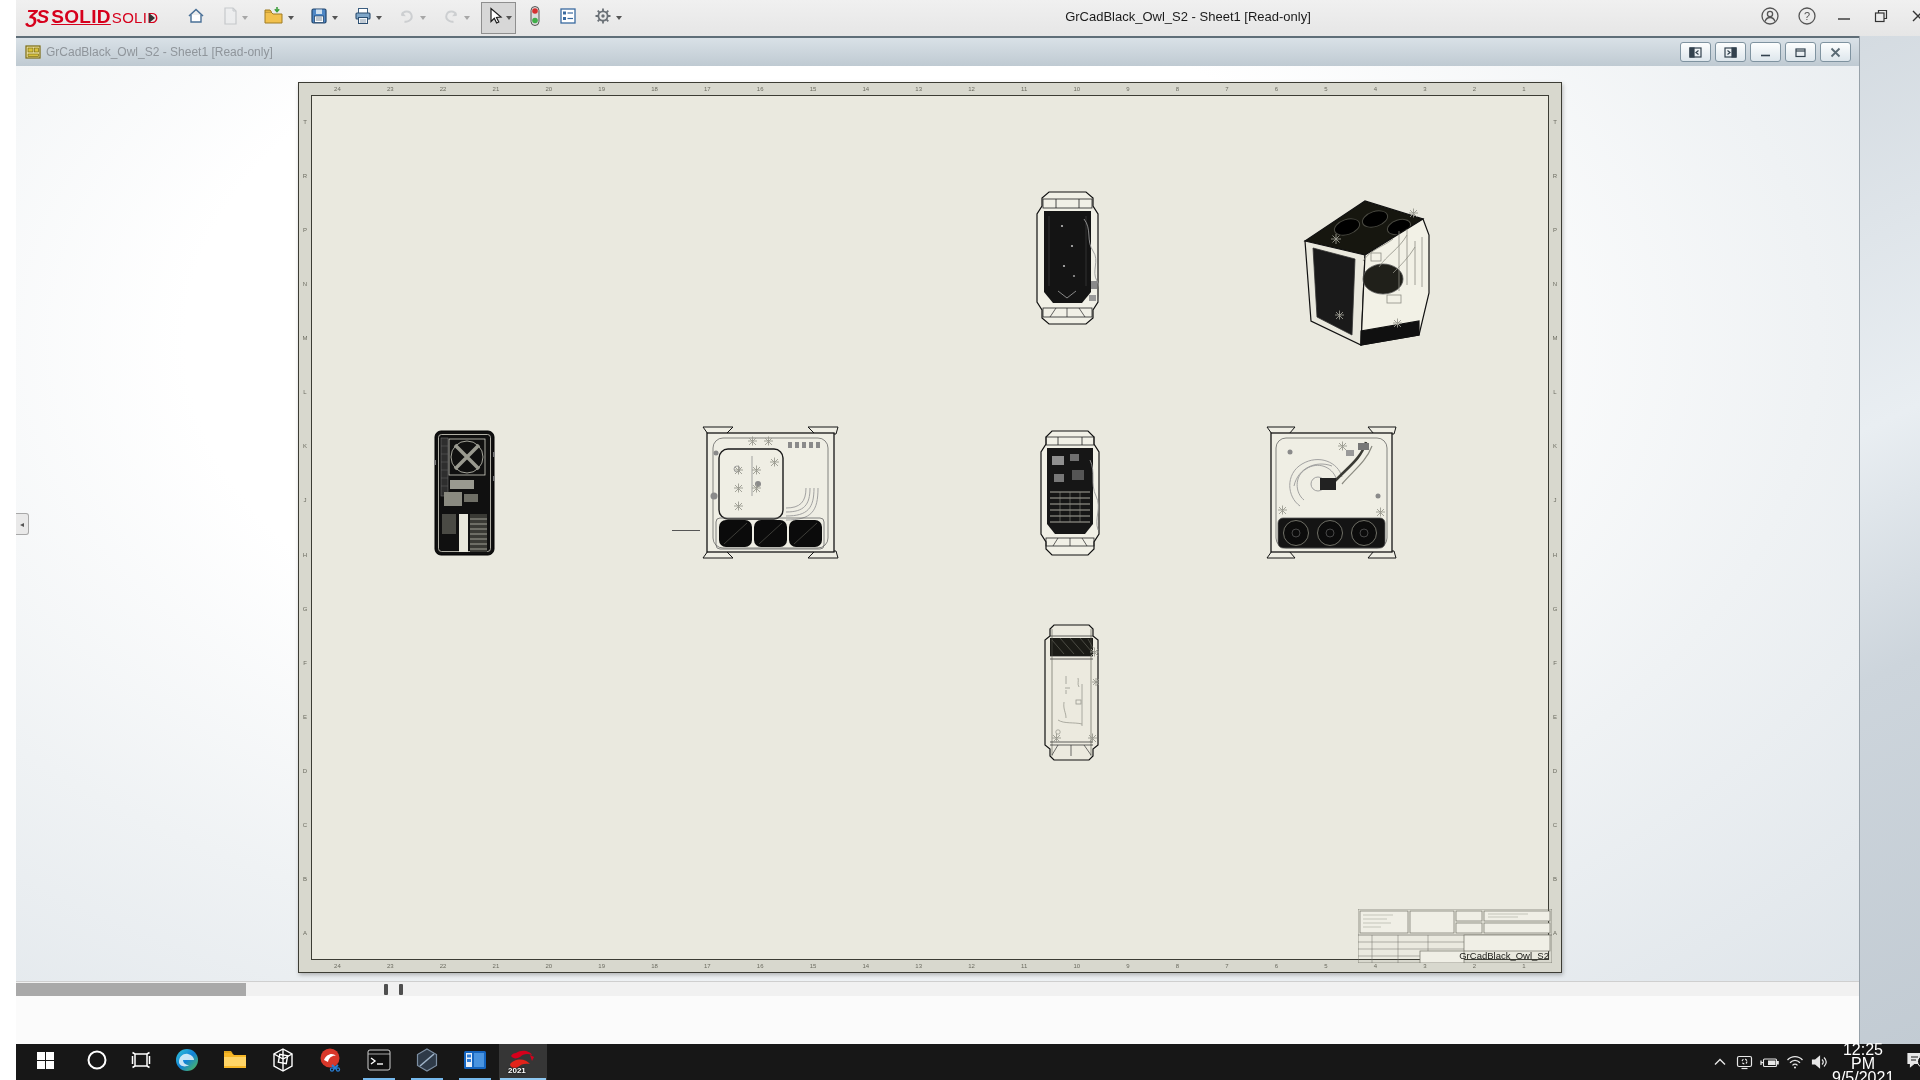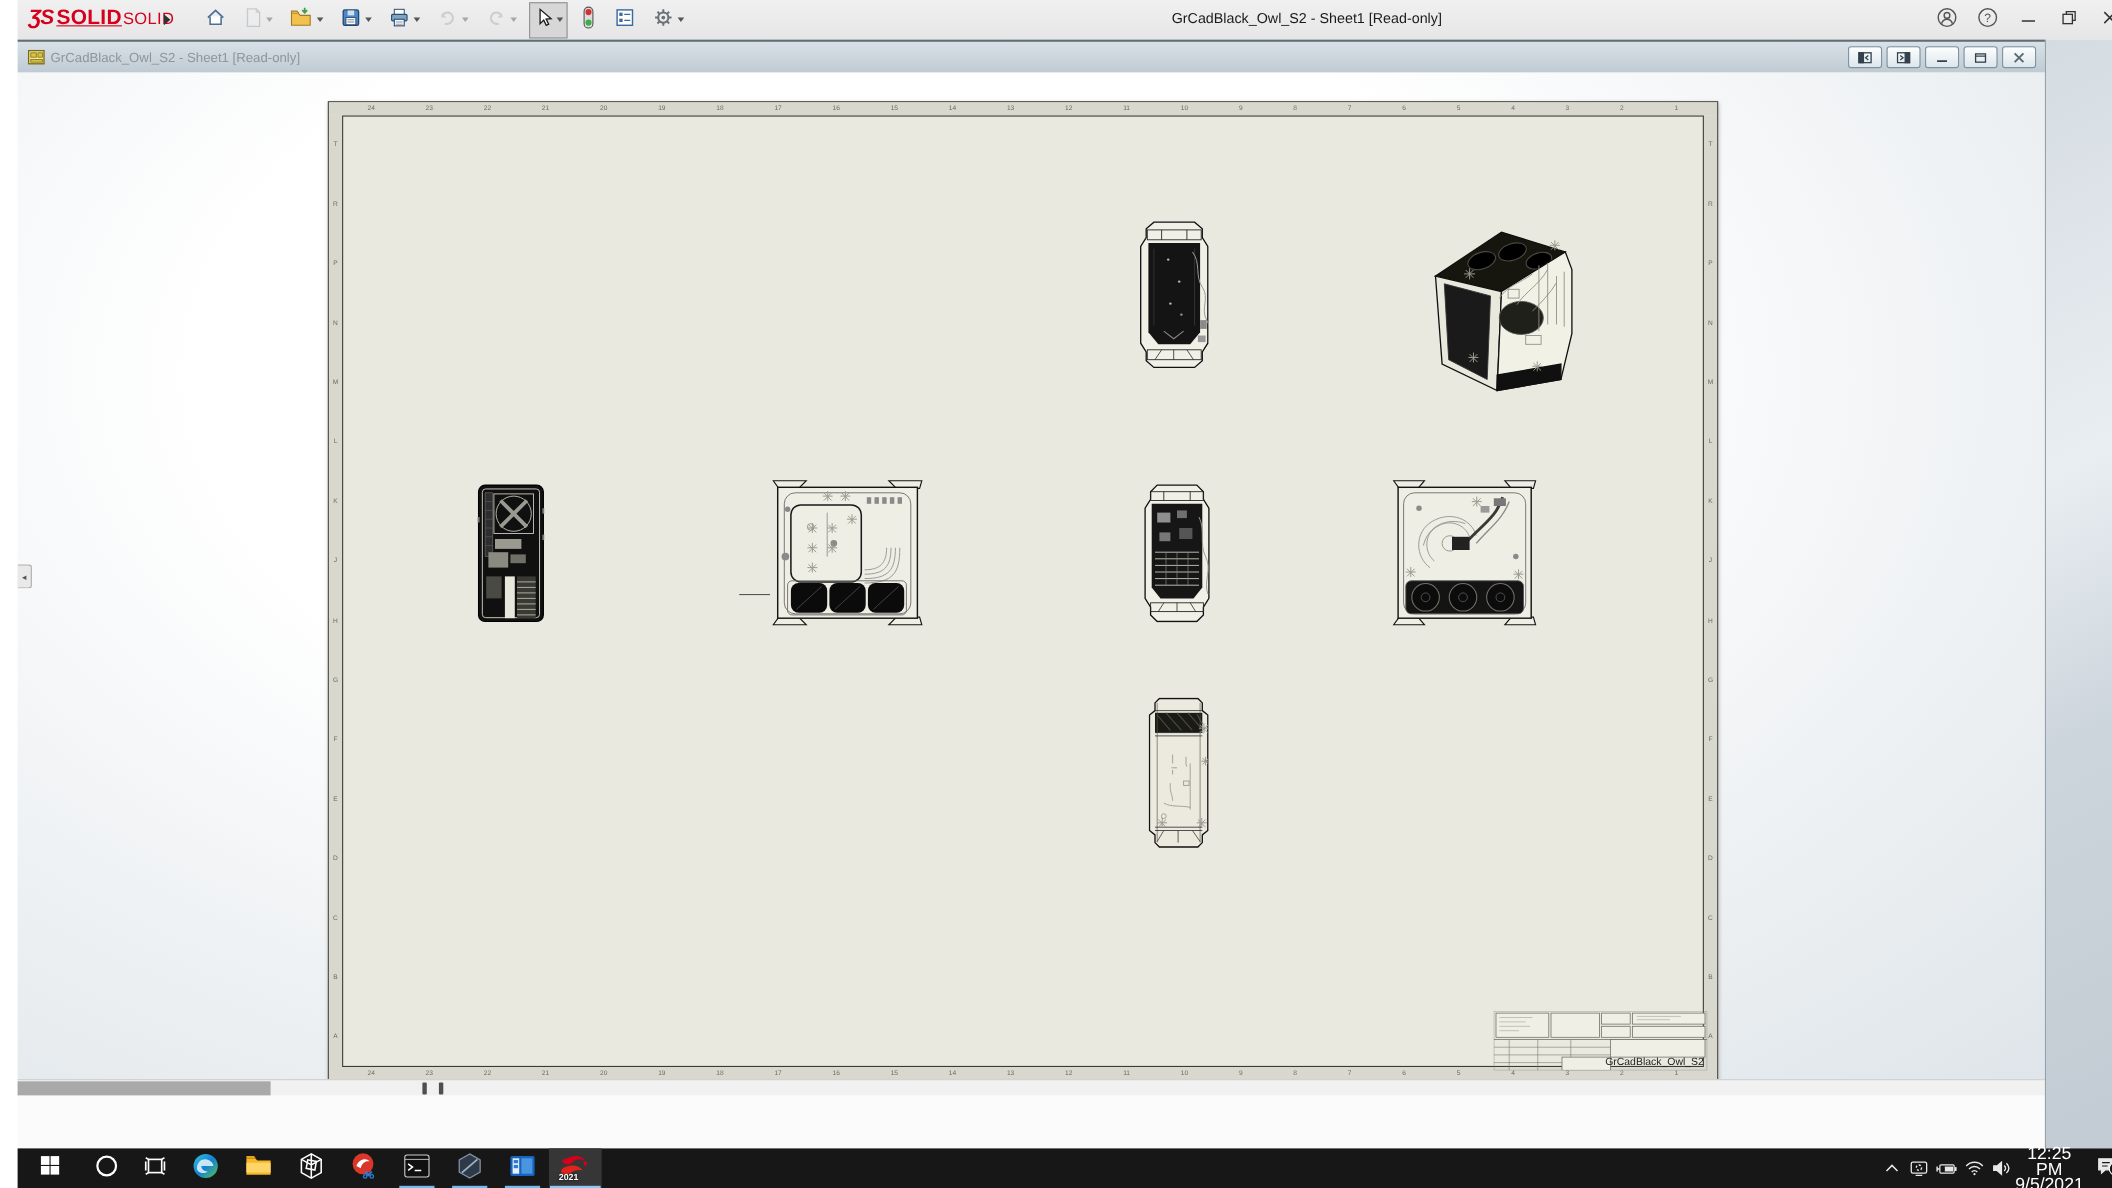--- a/index.html
+++ b/index.html
@@ -25,21 +25,21 @@
   
   .docbar { position:absolute; left:0; top:36px; width:1843px; height:30px; background:linear-gradient(#d9e1e7,#bfcad2); border-top:2px solid #5f6e78; }
   .docbar-icon { position:absolute; left:9px; top:7px; }
   .doc-title { position:absolute; left:30px; top:7px; font-size:12px; color:var(--docbar-text); }
   .docctl { position:absolute; right:8px; top:4px; display:flex; gap:4px; }
   .dbtn { width:31px; height:20px; border:1px solid #7f93a0; border-radius:3px; background:linear-gradient(#fdfefe,#dde6ec); display:flex; align-items:center; justify-content:center; }
 
   
   .viewport { position:absolute; left:0; top:66px; width:1843px; height:915px;
     background:radial-gradient(ellipse at 42% 30%, #ffffff 40%, #eff2f4 68%, #dfe5ea 100%); }
-  .sheet { position:absolute; left:282px; top:26px; width:1264px; height:891px; background:var(--sheet-paper);
+  .sheet { position:absolute; left:282px; top:16px; width:1264px; height:891px; background:var(--sheet-paper);
     border:1px solid #3c3c34; box-shadow:1px 2px 4px rgba(0,0,0,.25); }
   .zone-band-h { position:absolute; left:12px; right:12px; height:12px; background:var(--zone-band); display:flex; justify-content:space-around; align-items:center; }
   .zone-band-v { position:absolute; top:12px; bottom:12px; width:12px; background:var(--zone-band); display:flex; flex-direction:column; justify-content:space-around; align-items:center; }
   .zb-top { top:0; } .zb-bottom { bottom:0; } .zb-left { left:0; } .zb-right { right:0; }
   .zone-label { font-size:6px; line-height:6px; color:#6b6b60; }
   .corner { position:absolute; width:12px; height:12px; background:var(--zone-band); }
   .inner-border { position:absolute; left:12px; top:12px; right:12px; bottom:12px; border:1px solid #3c3c34; }
   .dview { position:absolute; }
   .dview svg { width:100%; height:100%; display:block; }
   .leader { position:absolute; background:#555; }

